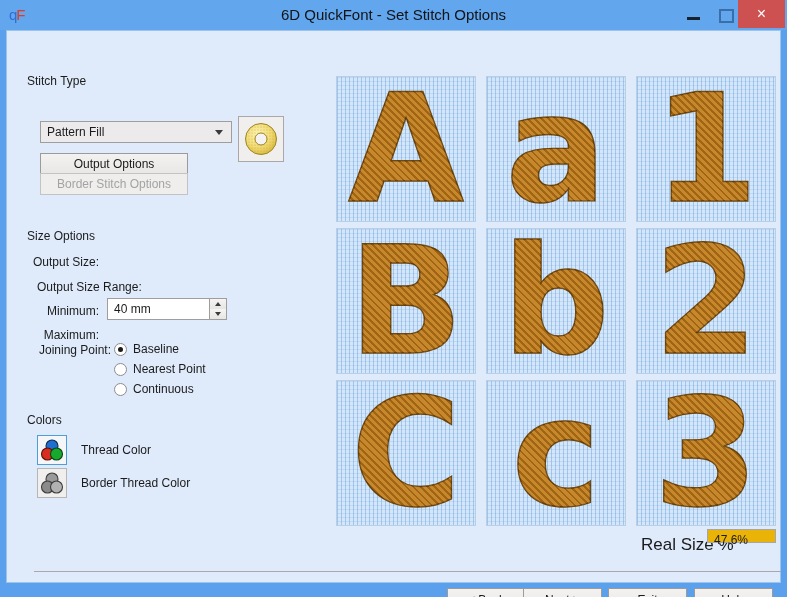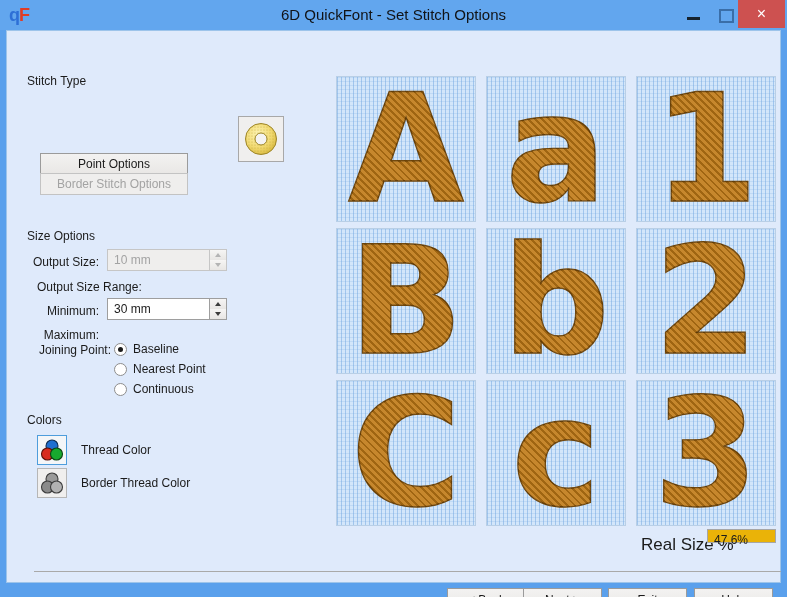--- a/index.html
+++ b/index.html
@@ -31,22 +31,22 @@
     left: 0; top: 0;
     width: 787px;
     height: 30px;
     background: #62a6ee;
   }
   .app-logo {
     position: absolute;
     left: 9px; top: 5px;
     width: 20px; height: 20px;
     font-family: "Liberation Sans", sans-serif;
-    font-size: 18px;
-    font-weight: bold;
+    font-size: 15px;
+    font-weight: normal;
     line-height: 20px;
     letter-spacing: -1px;
   }
   .app-logo .q { color: #2d6fd6; }
   .app-logo .f { color: #e03c24; }
 
   .title-text {
     position: absolute;
     left: 0; top: 0;
     width: 787px;
@@ -357,20 +357,24 @@
     </div>
     <div class="win-btn btn-close">
       <span class="glyph-close">×</span>
     </div>
   </div>
 
   <div class="client">
 
     <div class="section-label" style="left:20px; top:43px;">Stitch Type</div>
 
+    <div class="combo">
+      <span class="combo-text">Pattern Fill</span>
+      <span class="combo-arrow"></span>
+    </div>
 
     <div class="swatch">
       <svg width="44" height="44" viewBox="0 0 44 44">
         <defs>
           <radialGradient id="dg" cx="40%" cy="35%" r="70%">
             <stop offset="0%" stop-color="#fdf4b6"></stop>
             <stop offset="60%" stop-color="#f2da72"></stop>
             <stop offset="100%" stop-color="#d9b93f"></stop>
           </radialGradient>
           <pattern id="dots" width="3" height="3" patternUnits="userSpaceOnUse">
@@ -378,42 +382,35 @@
             <circle cx="1" cy="1" r="0.55" fill="#b99c2f" opacity="0.75"></circle>
           </pattern>
         </defs>
         <circle cx="22" cy="22" r="15.5" fill="url(#dg)" stroke="#9c8427" stroke-width="1"></circle>
         <circle cx="22" cy="22" r="15.5" fill="url(#dots)"></circle>
         <circle cx="22" cy="22" r="6" fill="#f4f3f2" stroke="#9c8427" stroke-width="1"></circle>
       </svg>
     </div>
 
     <div class="pbtn btn-stitch-options">
-      <span style="line-height:20px;">Point Options</span>
+      <span style="line-height:20px;">Output Options</span>
     </div>
     <div class="pbtn btn-border-stitch disabled">
       <span style="line-height:20px;">Border Stitch Options</span>
     </div>
 
     <div class="section-label" style="left:20px; top:198px;">Size Options</div>
 
     <div class="field-label" style="left:20px; top:224px; width:72px;">Output Size:</div>
-    <div class="tfield disabled" style="left:100px; top:218px; width:120px;">
-      <span class="val">10 mm</span>
-      <span class="spin">
-        <span class="up"></span>
-        <span class="dn"></span>
-      </span>
-    </div>
 
     <div class="section-label" style="left:30px; top:249px;">Output Size Range:</div>
 
     <div class="field-label" style="left:30px; top:273px; width:62px;">Minimum:</div>
     <div class="tfield" style="left:100px; top:267px; width:120px;">
-      <span class="val">30 mm</span>
+      <span class="val">40 mm</span>
       <span class="spin">
         <span class="up"></span>
         <span class="dn"></span>
       </span>
     </div>
 
     <div class="field-label" style="left:30px; top:297px; width:62px;">Maximum:</div>
 
     <div class="field-label" style="left:22px; top:312px; width:82px;">Joining Point:</div>
 

